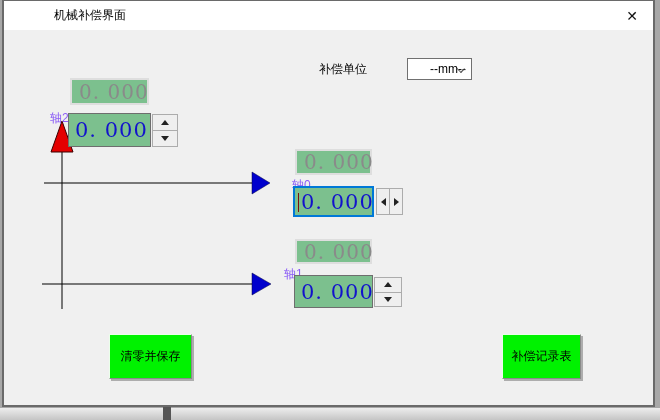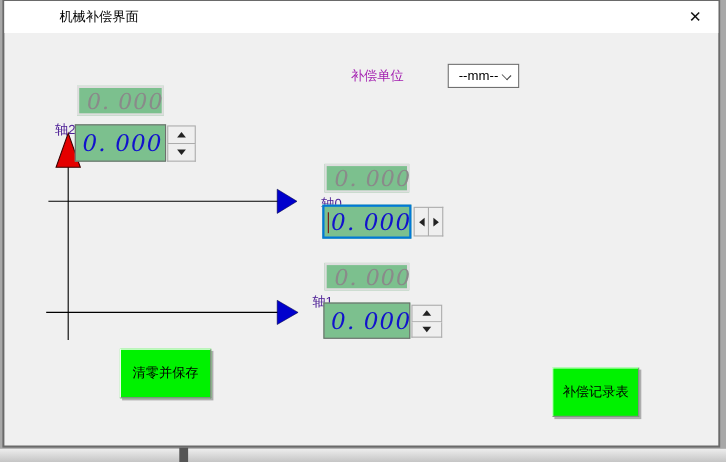--- a/index.html
+++ b/index.html
@@ -23,59 +23,59 @@
   .close-btn {
     position:absolute; right:0; top:0; width:42px; height:29px;
     display:flex; align-items:center; justify-content:center;
     font-size:14px; color:#111; cursor:pointer; background:transparent;
     border:none; font-family:"DejaVu Sans", sans-serif;
   }
   
   .chk-row { position:absolute; left:356px; top:39px; display:flex; align-items:center; }
   .chk-box { width:13px; height:13px; background:#fff; border:1px solid #333; margin-right:3px; }
   .chk-label { font-size:12px; color:#000; }
-  .unit-label { position:absolute; left:315px; top:60px; font-size:12px; color:#a21caf; }
+  .unit-label { position:absolute; left:315px; top:60px; font-size:12px; color:#000000; }
   .combo {
     position:absolute; left:403px; top:57px; width:65px; height:22px;
     background:#fff; border:1px solid #707070;
     display:flex; align-items:center; font-size:12px; color:#000;
-    padding-left:9px;
+    padding-left:22px;
   }
   .combo-chevron {
     position:absolute; right:7px; top:6px; width:7px; height:7px;
     border-right:1.5px solid #444; border-bottom:1.5px solid #444;
     transform:rotate(45deg) scale(1,0.8);
   }
   
   .field {
     position:absolute; background:#7CC08E;
     font-family:"DejaVu Serif", serif;
     display:flex; align-items:center;
-    letter-spacing:1px; white-space:pre;font-style:italic;
+    letter-spacing:1px; white-space:pre;
   }
   .field.readonly { border:2px solid #DEDEDE; color:#8A8A8A; font-size:20px; padding-left:7px; }
   .field.editable { border:1px solid #6E6E6E; color:#1212CC; font-size:21px; padding-left:6px; }
   .field.focused  { border:2px solid #0078D7; }
   .caret { position:absolute; left:3px; top:5px; width:1px; height:19px; background:#7A1010; }
   
   .spin-v { position:absolute; display:flex; flex-direction:column; }
   .spin-h { position:absolute; display:flex; flex-direction:row; }
   .spin-btn {
     flex:1; background:#EFEFEF; border:1px solid #ACACAC;
     display:flex; align-items:center; justify-content:center; cursor:pointer; padding:0;
   }
   .spin-v .spin-btn + .spin-btn { border-top:none; }
   .spin-h .spin-btn + .spin-btn { border-left:none; }
   .tri { width:0; height:0; display:block; }
   .tri-up    { border-left:4px solid transparent; border-right:4px solid transparent; border-bottom:5px solid #222; }
   .tri-down  { border-left:4px solid transparent; border-right:4px solid transparent; border-top:5px solid #222; }
   .tri-left  { border-top:4px solid transparent; border-bottom:4px solid transparent; border-right:5px solid #222; }
   .tri-right { border-top:4px solid transparent; border-bottom:4px solid transparent; border-left:5px solid #222; }
   
-  .axis-label { position:absolute; font-size:12px; color:#4c1d95; }
+  .axis-label { position:absolute; font-size:12px; color:#8b5cf6; }
   
   .diagram { position:absolute; left:30px; top:100px; }
   
   .action-btn {
     position:absolute; height:45px;
     background:#00F200; color:#000; font-size:12px;
     font-family:"Liberation Sans", sans-serif;
     border:1px solid; border-color:#EAFFEA #8A8A8A #8A8A8A #EAFFEA;
     box-shadow:2px 2px 0 #ADADAD;
     display:flex; align-items:center; justify-content:center;
@@ -148,19 +148,19 @@
   <div class="field editable" style="left:290px; top:274px; width:79px; height:33px;">0. 000</div>
   <div class="spin-v" style="left:370px; top:276px; width:28px; height:30px;">
     <button class="spin-btn">
         <i class="tri tri-up"></i>
       </button>
     <button class="spin-btn">
         <i class="tri tri-down"></i>
       </button>
   </div>
 
-  <button class="action-btn" style="left:105px; top:316px; width:83px;">清零并保存</button>
+  <button class="action-btn" style="left:105px; top:333px; width:83px;">清零并保存</button>
   <button class="action-btn" style="left:498px; top:333px; width:79px;">补偿记录表</button>
 
 </div>
 
 <div class="bottom-strip"></div>
 <div class="bottom-notch"></div>
 
 </body></html>

